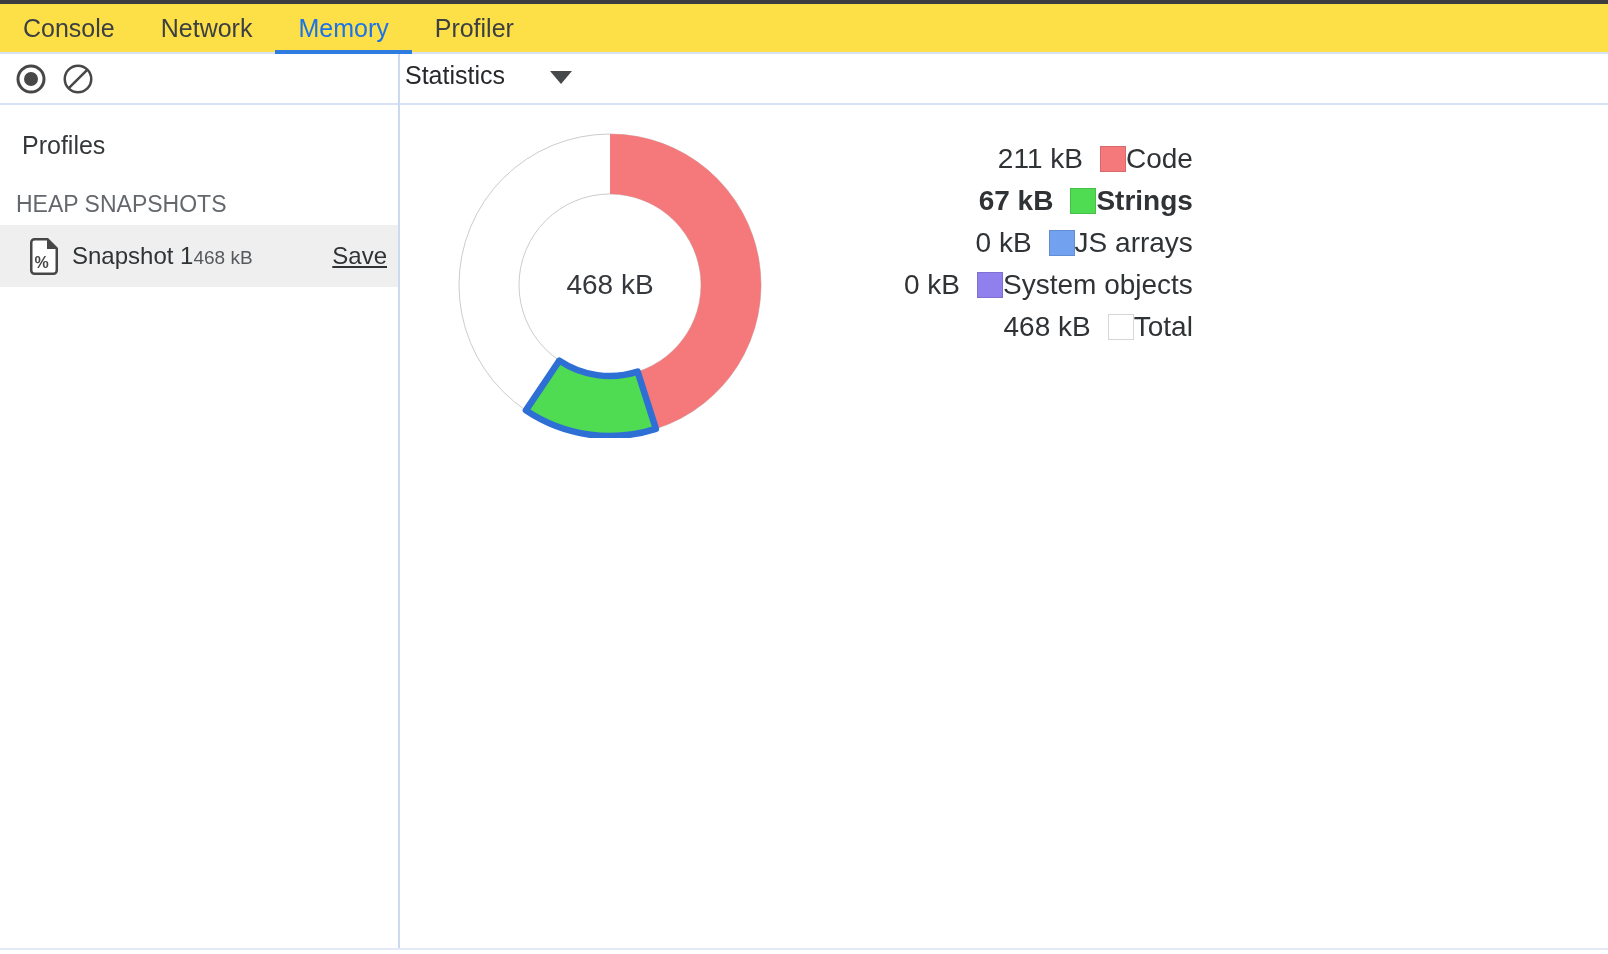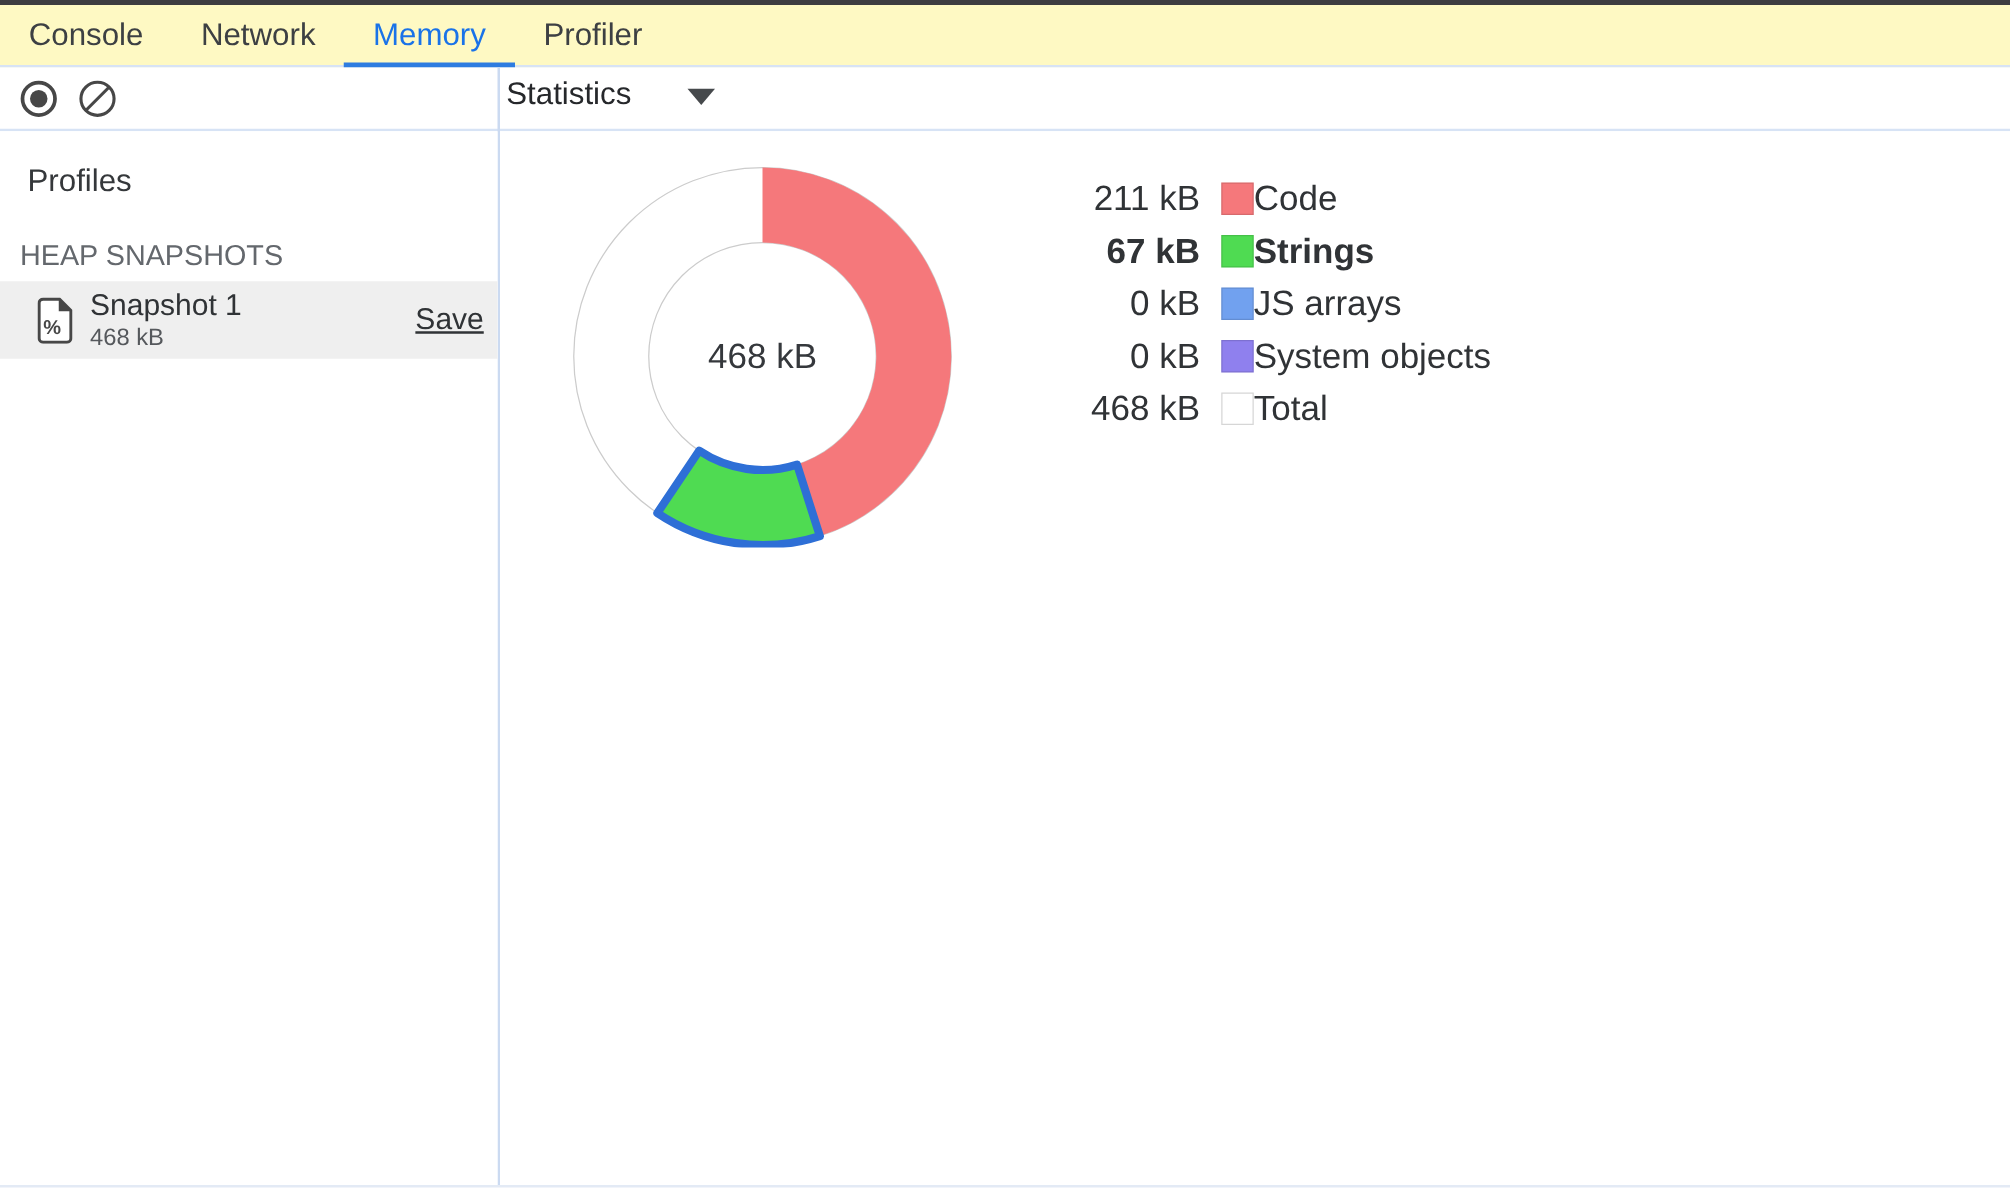--- a/index.html
+++ b/index.html
@@ -8,21 +8,21 @@
     width:1608px; height:954px; position:relative; overflow:hidden;
     background:#ffffff;
     font-family:"Liberation Sans", sans-serif;
     -webkit-font-smoothing:antialiased;
   }
 
   
   .top-black { position:absolute; left:0; top:0; width:100%; height:4px; background:#3d3d40; }
   .tabbar {
     position:absolute; left:0; top:4px; width:100%; height:50px;
-    background:#fef9c3; border-bottom:2px solid #d7e3f5;
+    background:#fde047; border-bottom:2px solid #d7e3f5;
     display:flex; align-items:stretch;
   }
   .tab {
     display:flex; align-items:center; padding:0 23px;
     font-size:25px; color:#3d4043; position:relative; cursor:default; white-space:nowrap;
   }
   .tab.active { color:#1a73e8; }
   .tab.active::after {
     content:""; position:absolute; left:0; right:0; bottom:-2px; height:4px; background:#2e7ce0;
   }
@@ -52,35 +52,35 @@
 
   
   .sidebar { position:absolute; left:0; top:105px; width:398px; height:843px; background:#ffffff; }
   .profiles-heading { position:absolute; left:22px; top:131px; font-size:25px; color:#35383b; }
   .section-heading  { position:absolute; left:16px; top:191px; font-size:23px; color:#64686d; }
   .snapshot-row {
     position:absolute; left:0; top:225px; width:398px; height:62px;
     background:#efefef; display:flex; align-items:center; cursor:pointer;
   }
   .snap-icon { margin-left:30px; width:28px; height:37px; flex:none; }
-  .snap-text { margin-left:14px; display:flex; flex-direction:column; }
+  .snap-text { margin-left:14px; display:flex; }
   .snap-name { font-size:24px; color:#303336; line-height:24px; }
   .snap-size { font-size:19px; color:#55585c; line-height:19px; margin-top:4px; }
   .save-link { margin-left:auto; margin-right:11px; font-size:24px; color:#303336; text-decoration:underline; cursor:pointer; }
 
   
   .main { position:absolute; left:400px; top:105px; right:0; bottom:6px; background:#ffffff; }
   .donut-wrap { position:absolute; left:457px; top:132px; width:306px; height:306px; }
   .donut-center {
     position:absolute; left:0; right:0; top:50%; transform:translateY(-50%);
     text-align:center; font-size:28px; color:#35383c;
   }
 
   .legend { position:absolute; left:850px; top:138px; }
-  .legend-row { display:flex; align-items:center; height:42px; }
+  .legend-row { display:flex; align-items:center; height:42px;justify-content:flex-end; }
   .legend-value { width:110px; text-align:right; font-size:28px; color:#303336; white-space:nowrap; }
   .legend-swatch {
     width:26px; height:26px; margin-left:17px; flex:none;
     border:1px solid rgba(0,0,0,0.12);
   }
   .legend-label { font-size:28px; color:#303336; white-space:nowrap; }
   .legend-row.bold .legend-value, .legend-row.bold .legend-label { font-weight:bold; }
 </style>
 </head>
 <body>

